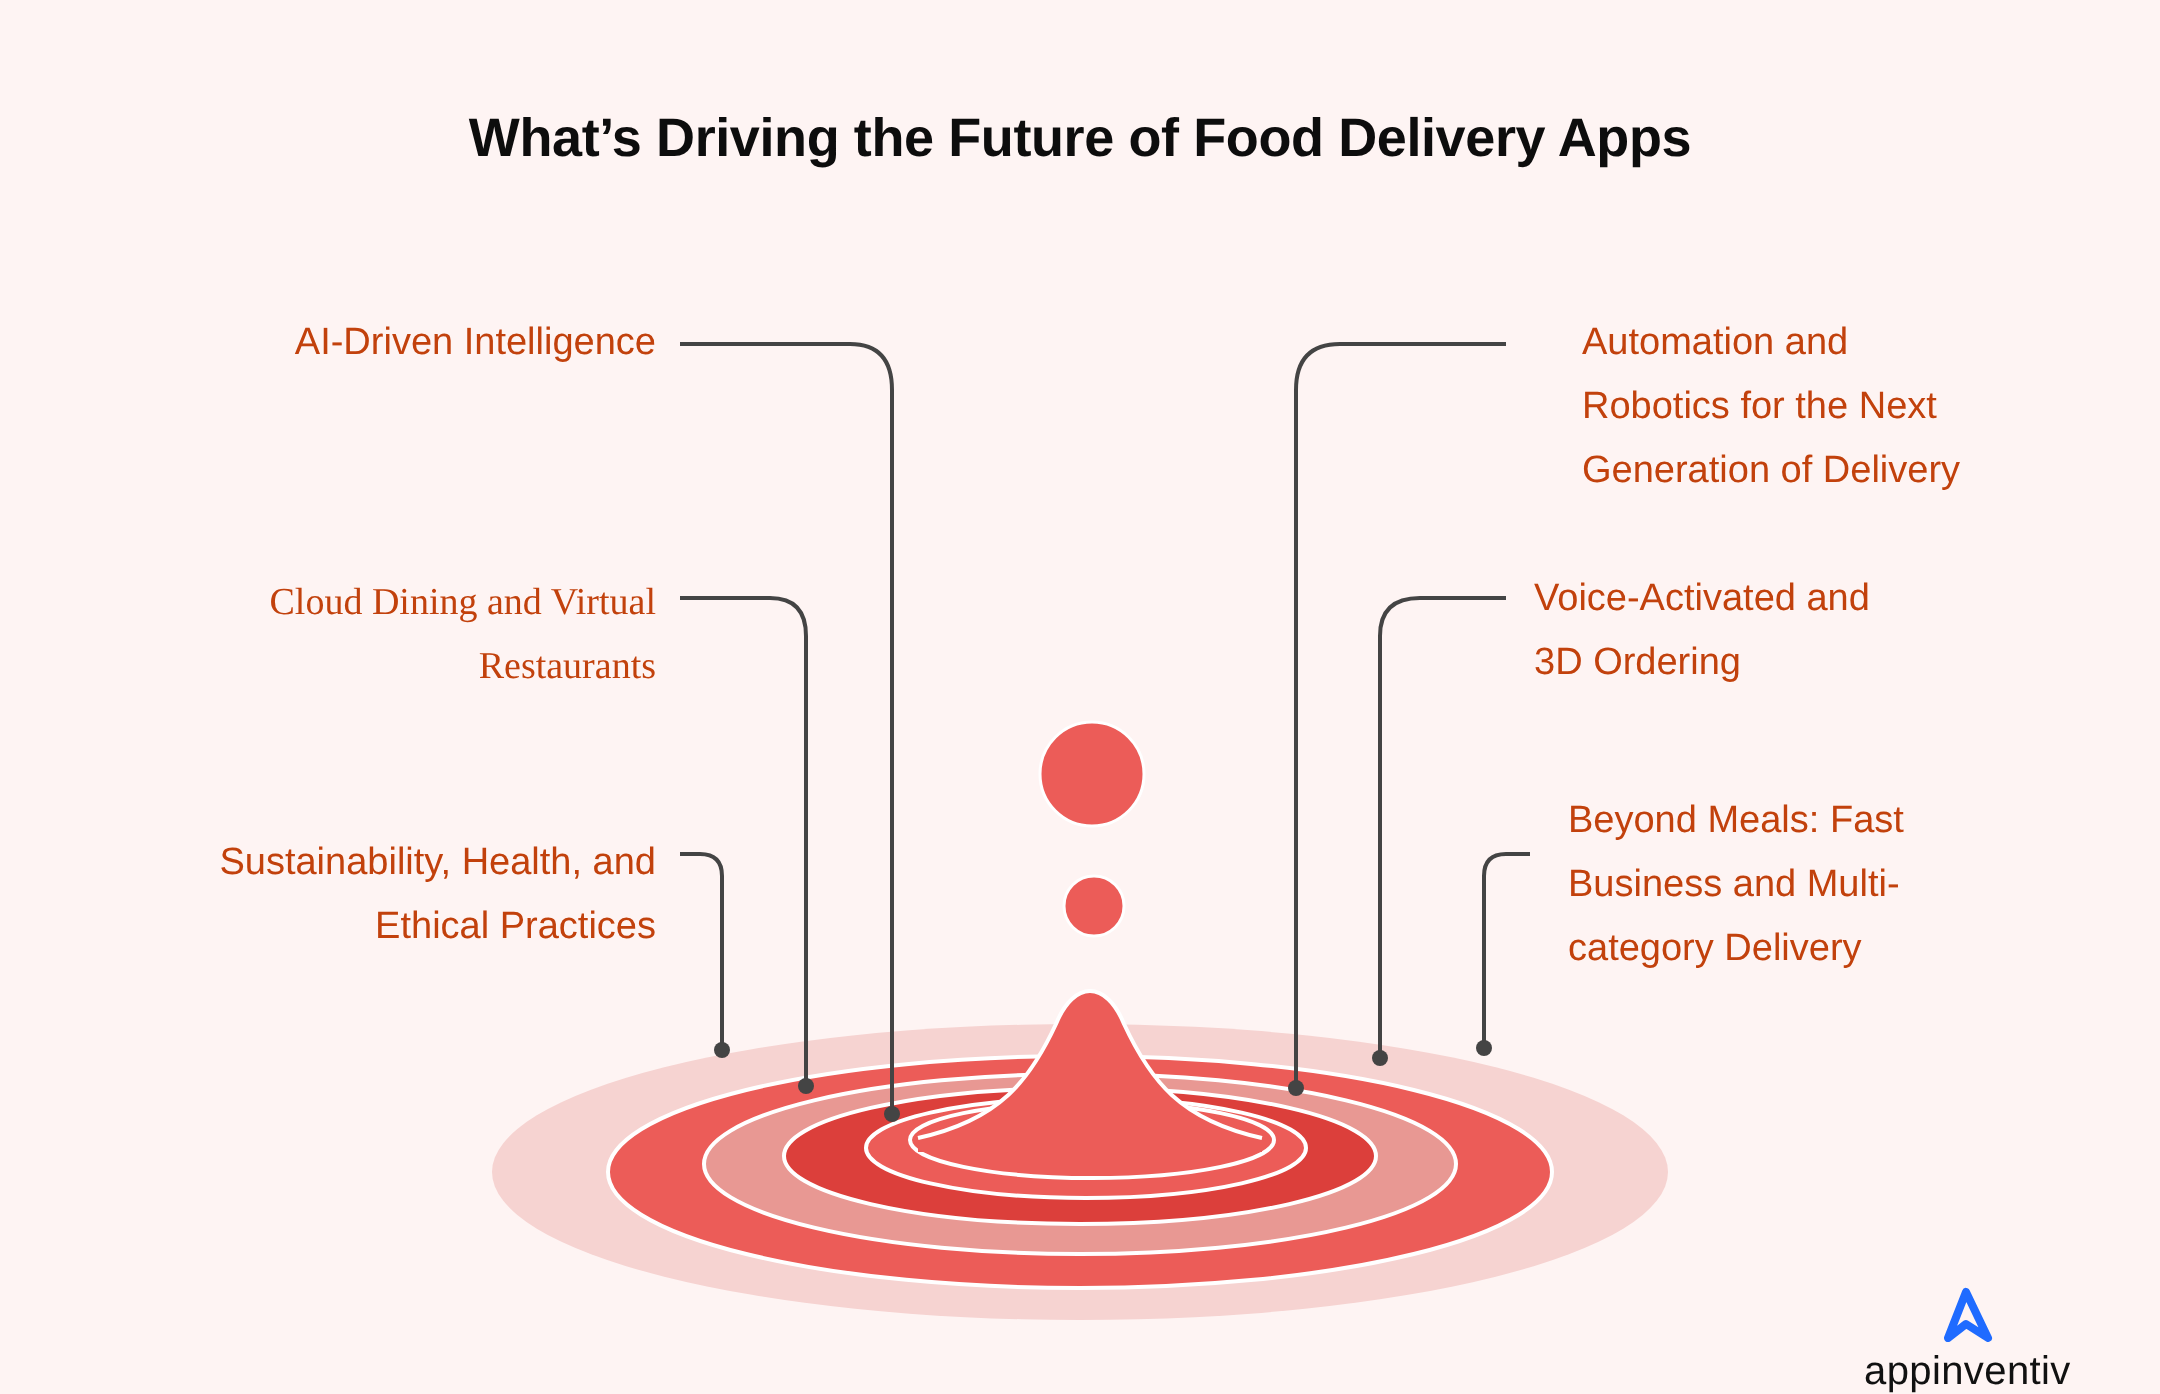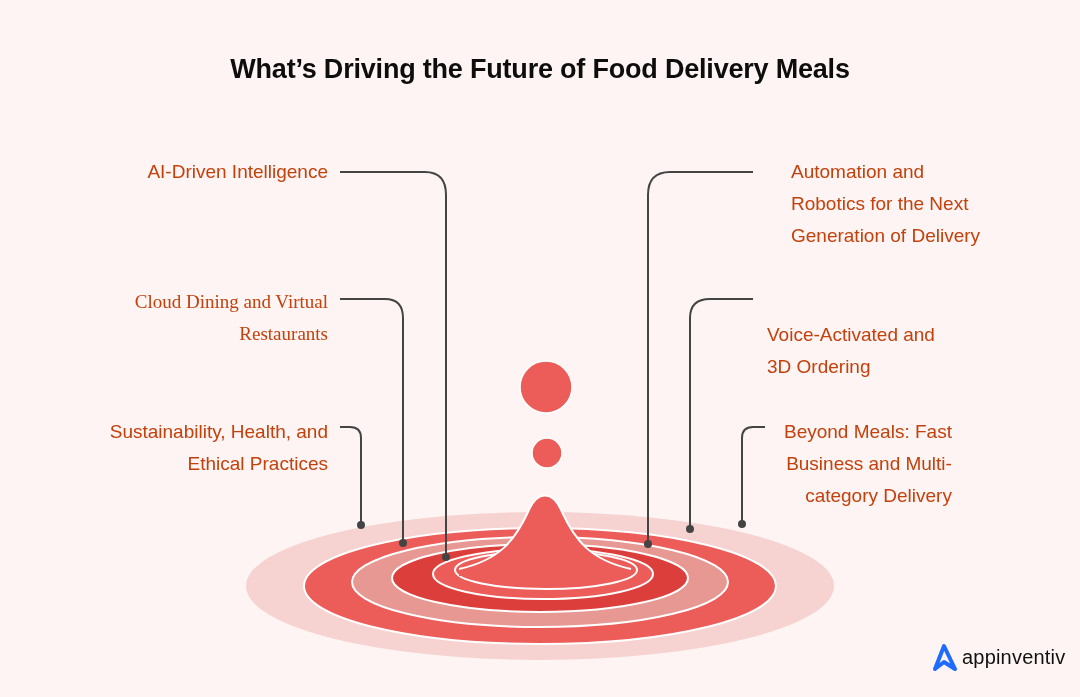--- a/index.html
+++ b/index.html
@@ -10,27 +10,27 @@
   .title {
     position: absolute; left: 0; top: 54px; width: 1080px; text-align: center;
     font-size: 27px; font-weight: bold; letter-spacing: -0.2px; color: #0d0d0d;
   }
   .label {
     position: absolute; font-size: 19px; line-height: 32px; color: #c2410c; white-space: pre-line;
   }
   .label.left { text-align: right; }
   .label.right { text-align: left; }
   svg.art { position: absolute; left: 0; top: 0; }
-  .logo { position: absolute; left: 932px; top: 643px; display: flex; align-items: center; gap: 4px; }
+  .logo { position: absolute; left: 932px; top: 643px; display: flex; align-items: center; gap: 4px; flex-direction: column; }
   .logo-text { font-size: 20px; color: #111; letter-spacing: 0.2px; }
 </style>
 </head>
 <body>
 
-<div class="title">What’s Driving the Future of Food Delivery Meals</div>
+<div class="title">What’s Driving the Future of Food Delivery Apps</div>
 
 <svg class="art" width="1080" height="697" viewBox="0 0 1080 697">
 
   <ellipse cx="540" cy="586" rx="294" ry="74" fill="#F6D3D1"></ellipse>
   <ellipse cx="540" cy="586" rx="236" ry="58" fill="#EC5C58" stroke="#ffffff" stroke-width="2"></ellipse>
   <ellipse cx="540" cy="582" rx="188" ry="45" fill="#E89893" stroke="#ffffff" stroke-width="2"></ellipse>
   <ellipse cx="540" cy="578" rx="148" ry="34" fill="#DC3F3B" stroke="#ffffff" stroke-width="2"></ellipse>
   <ellipse cx="543" cy="574" rx="110" ry="25" fill="#EC5C58" stroke="#ffffff" stroke-width="2"></ellipse>
   <ellipse cx="546" cy="570" rx="91" ry="19" fill="#EC5C58" stroke="#ffffff" stroke-width="2"></ellipse>
 
@@ -65,23 +65,23 @@
 
 <div class="label left" style="right:752px; top:156px;">AI-Driven Intelligence</div>
 <div class="label left" style="right:752px; top:286px;font-family:Liberation Serif, serif;">Cloud Dining and Virtual
 Restaurants</div>
 <div class="label left" style="right:752px; top:416px;">Sustainability, Health, and
 Ethical Practices</div>
 
 <div class="label right" style="left:767px; top:156px;margin-left:24px;">Automation and
 Robotics for the Next
 Generation of Delivery</div>
-<div class="label right" style="left:767px; top:284px;margin-top:35px;">Voice-Activated and
+<div class="label right" style="left:767px; top:284px;">Voice-Activated and
 3D Ordering</div>
-<div class="label right" style="left:784px; top:416px;text-align:right;">Beyond Meals: Fast
+<div class="label right" style="left:784px; top:395px;">Beyond Meals: Fast
 Business and Multi-
 category Delivery</div>
 
 <div class="logo">
   <svg width="26" height="28" viewBox="0 0 26 28">
     <path d="M 3 26 L 12 3 L 23 26 L 12 19 Z" fill="none" stroke="#1F6BFF" stroke-width="4" stroke-linejoin="round"></path>
   </svg>
   <span class="logo-text">appinventiv</span>
 </div>
 

